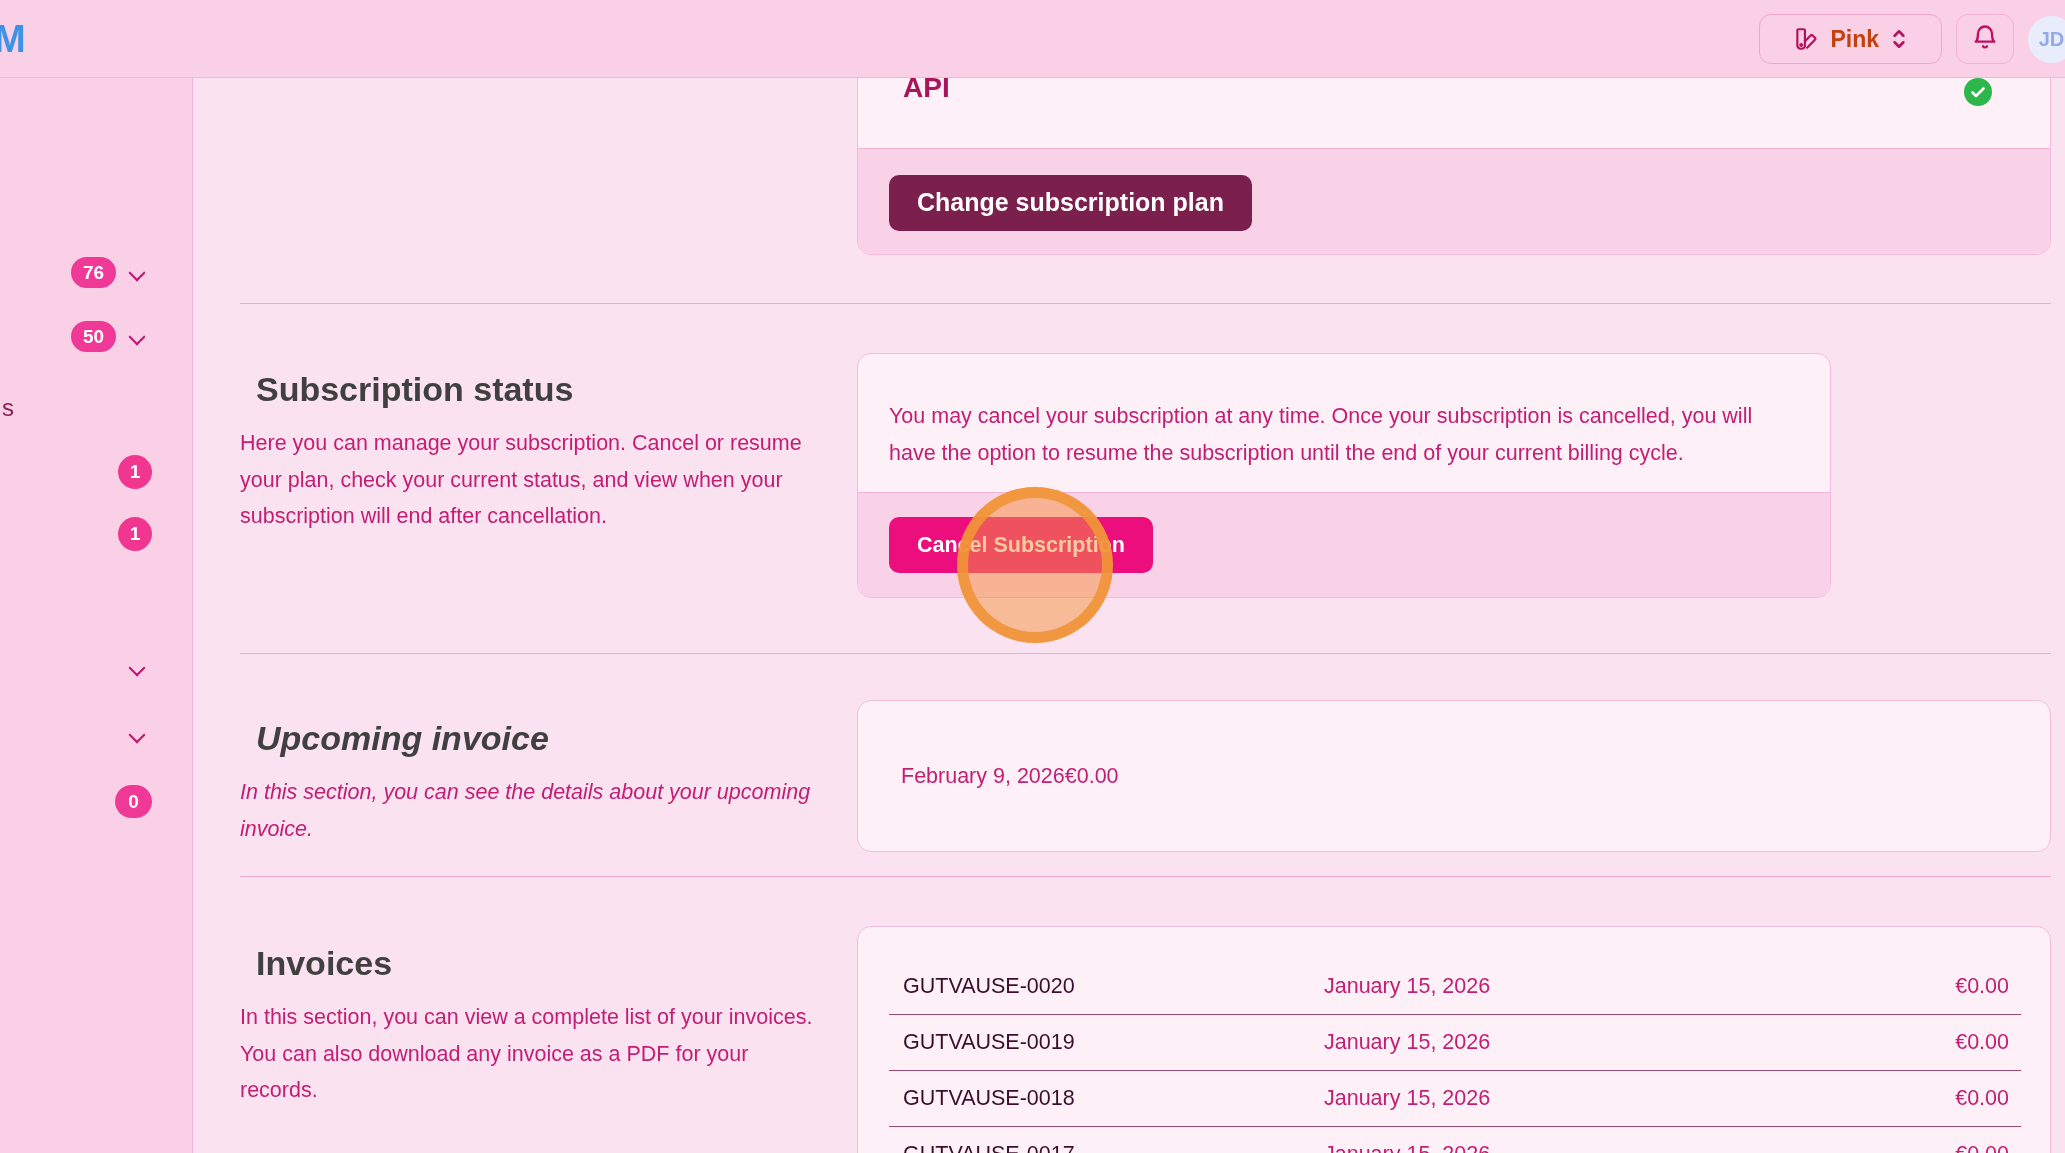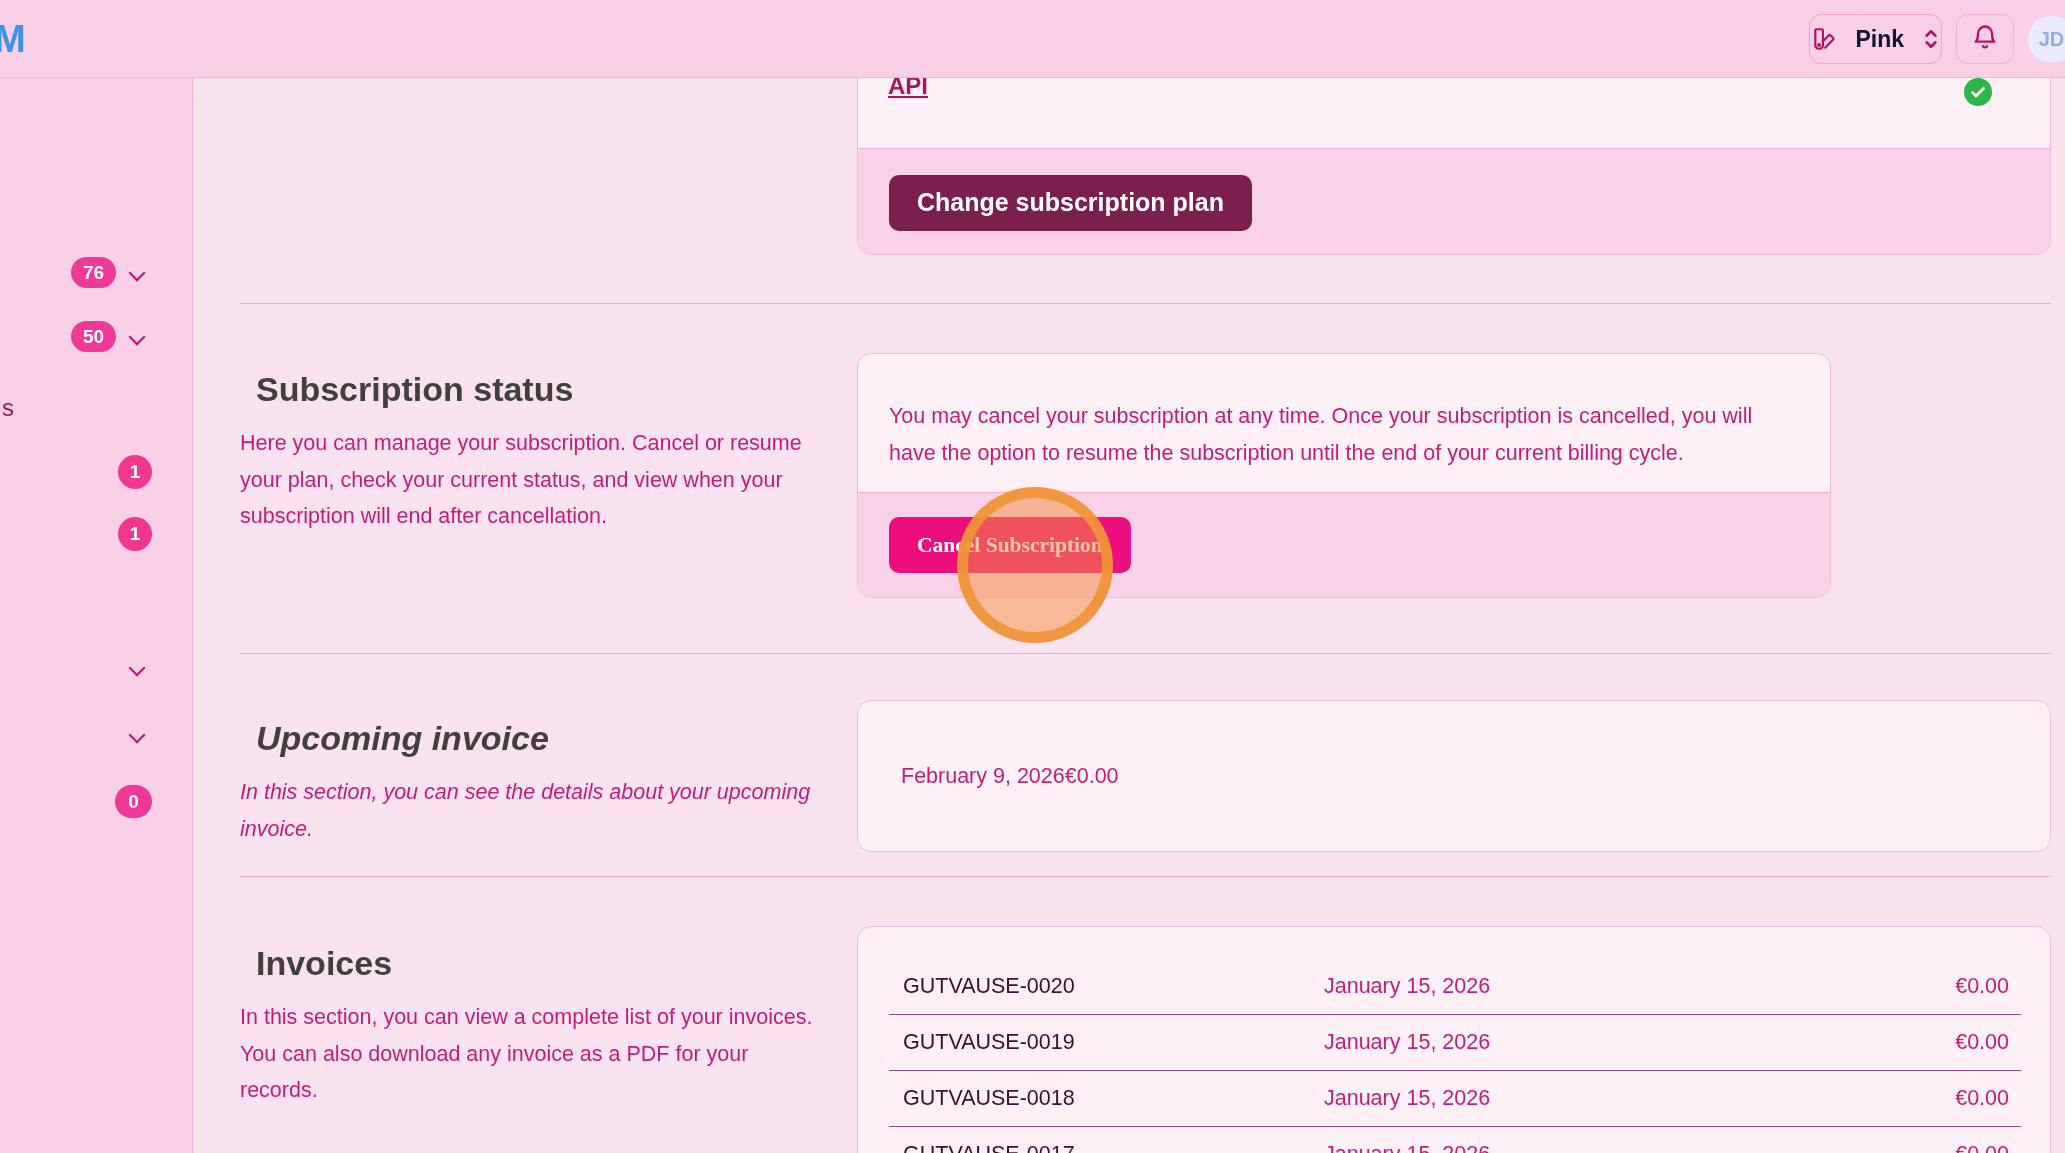--- a/index.html
+++ b/index.html
@@ -4,22 +4,22 @@
 <style>
   html,body{margin:0;padding:0;background:#fbe2f0;}
   .screen{position:relative;width:2065px;height:1153px;overflow:hidden;
     font-family:"Liberation Sans",sans-serif;background:#fbe2f0;}
 
   
   .header{position:absolute;left:0;top:0;width:100%;height:78px;background:#fad0e7;
     border-bottom:1px solid #f3b6d8;box-sizing:border-box;z-index:5;}
   .logo{position:absolute;left:-6px;top:18px;font-size:38px;font-weight:700;color:#3d94e6;}
   .header-right{position:absolute;right:-10px;top:0;height:78px;display:flex;align-items:center;gap:14px;}
-  .hbtn{display:flex;align-items:center;gap:18px;height:48px;padding:0 1px;border:1.5px solid #f0a6cd;
-    border-radius:12px;color:#0f172a;font-size:23px;font-weight:700;background:transparent;cursor:pointer;}
+  .hbtn{display:flex;align-items:center;gap:11px;height:48px;padding:0 33px;border:1.5px solid #f0a6cd;
+    border-radius:12px;color:#c2410c;font-size:23px;font-weight:700;background:transparent;cursor:pointer;}
   .hbtn svg{display:block;}
   .iconbtn{width:56px;height:48px;display:flex;align-items:center;justify-content:center;
     border:1.5px solid #f3b1d4;border-radius:12px;background:transparent;cursor:pointer;}
   .avatar{width:47px;height:47px;border-radius:50%;background:#e9edfb;color:#92a9ea;
     display:flex;align-items:center;justify-content:center;font-size:20px;font-weight:700;}
 
   
   .sidebar{position:absolute;left:0;top:78px;width:193px;bottom:0;background:#fad0e7;
     border-right:1px solid #eeb3d6;box-sizing:border-box;z-index:4;}
   .pill{position:absolute;background:#f03897;color:#fff;font-weight:700;border-radius:17px;
@@ -37,27 +37,27 @@
   .card{position:absolute;background:#fdf0f7;border:1.5px solid #f3bcdc;border-radius:14px;
     box-sizing:border-box;overflow:hidden;}
   .card-footer{background:#fad2e8;border-top:1px solid #f2b3d6;display:flex;align-items:center;}
   .hr{position:absolute;left:47px;width:1811px;border-top:1.5px solid #f0aacf;}
   .sec{position:absolute;left:47px;width:578px;}
   .sec h2{margin:16px;font-size:34px;font-weight:700;color:#404040;}
   .sec p{margin:12px 0 0;font-size:21.5px;line-height:36.5px;color:#c21e73;}
   .btn-maroon{background:#7b1f4d;color:#fff;border:none;border-radius:10px;height:56px;padding:0 28px;
     font-size:25px;font-weight:700;font-family:inherit;cursor:pointer;}
   .btn-pink{background:#ec0e7d;color:#fff;border:none;border-radius:10px;height:56px;padding:0 28px;
-    font-size:21.5px;font-weight:700;font-family:Liberation Serif, serif;cursor:pointer;}
+    font-size:21.5px;font-weight:700;font-family:Liberation Sans, sans-serif;cursor:pointer;}
   .card-text{padding:44px 31px 0;font-size:21.5px;line-height:37px;color:#c21e73;}
 
   
   .card1{left:664px;top:-62px;width:1194px;height:239px;}
   .feature-row{position:relative;height:131px;}
-  .feature-label{position:absolute;left:30px;top:55px;font-size:24px;font-weight:700;color:#a81559;text-decoration:underline;}
+  .feature-label{position:absolute;left:45px;top:55px;font-size:28px;font-weight:700;color:#a81559;}
   .check{position:absolute;right:58px;top:61px;width:28px;height:28px;border-radius:50%;background:#2db74a;
     display:flex;align-items:center;justify-content:center;}
   .card1 .card-footer{height:107px;padding-left:31px;}
 
   
   .card2{left:664px;top:275px;width:974px;height:245px;}
   .card2 .card-footer{height:104px;padding-left:31px;position:absolute;left:0;right:0;bottom:0;}
 
   .click-highlight{position:absolute;left:764px;top:409px;width:156px;height:156px;border-radius:50%;
     background:rgba(244,148,64,0.5);border:11px solid rgba(240,148,57,0.92);box-sizing:border-box;z-index:6;}

